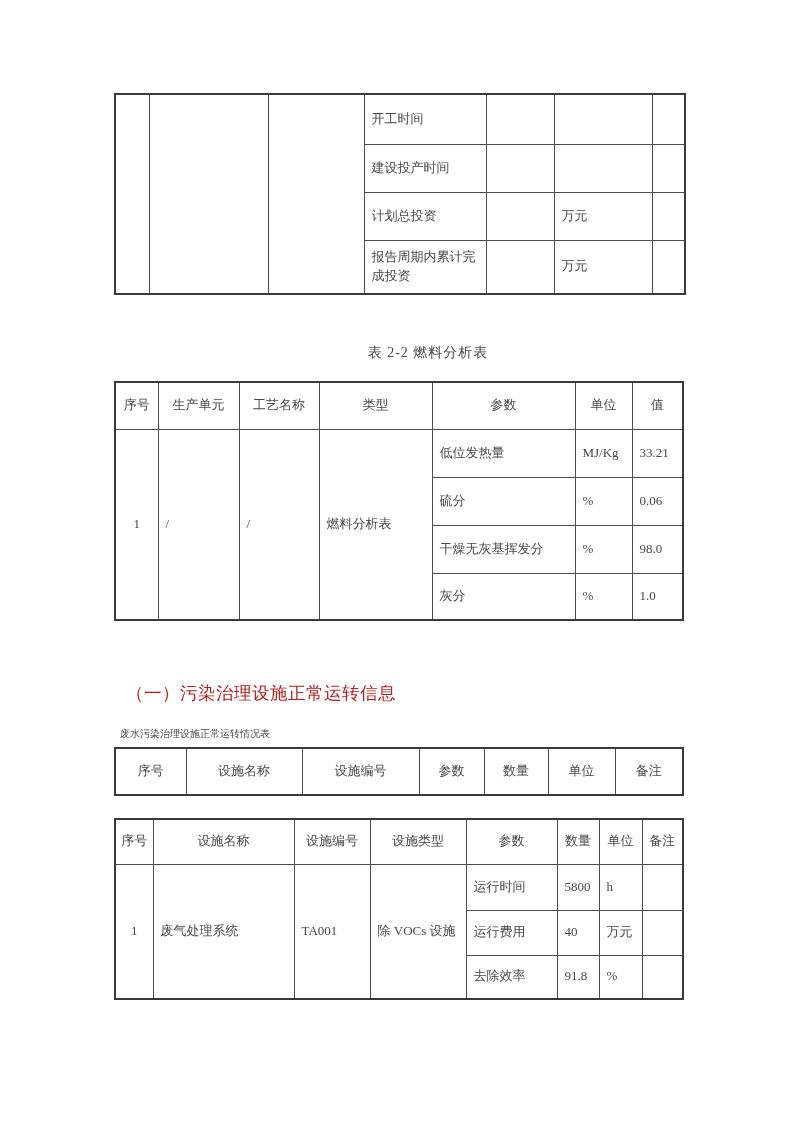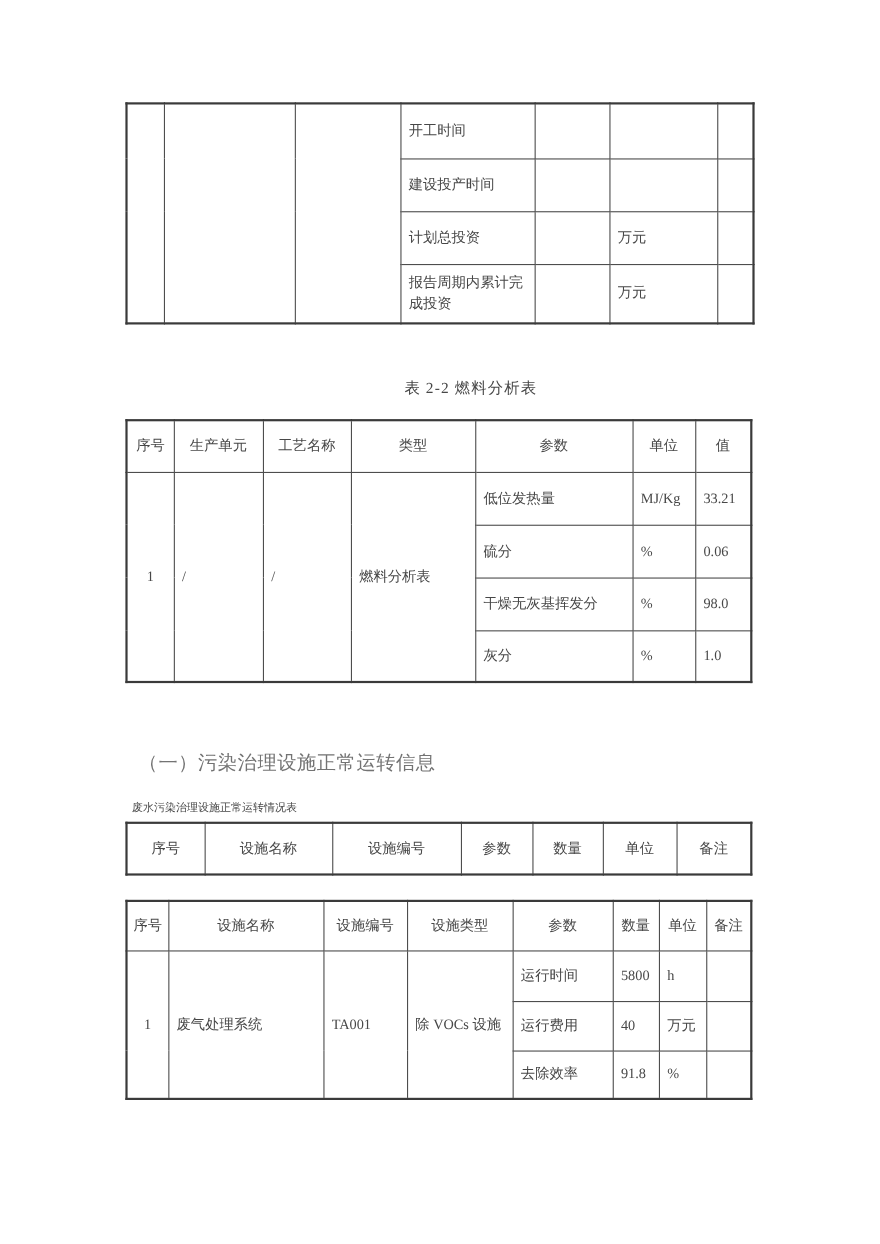--- a/index.html
+++ b/index.html
@@ -38,21 +38,21 @@
     font-size:10px;
   }
   .h1 {
     position:absolute; left:122px;
     font-family:"Liberation Sans","DejaVu Sans",sans-serif;
     font-weight:700; font-size:21px; color:#171717;
     letter-spacing:1px;
   }
   .h2 {
     position:absolute; left:126px;
-    font-size:17.5px; color:#737373;
+    font-size:17.5px; color:#b91c1c;
     letter-spacing:0.5px;
   }
   
   #t-cont  { left:114px; top:93px;  width:570px; }
   #t-fuel  { left:114px; top:381px; width:570px; }
   #t-ww    { left:114px; top:747px; width:570px; }
   #t-wg    { left:114px; top:818px; width:570px; }
   #cap-fuel { top:344px;margin-left:28px; }
   #sec-h1   { top:638px; }
   #sec-h2   { top:681px; }

